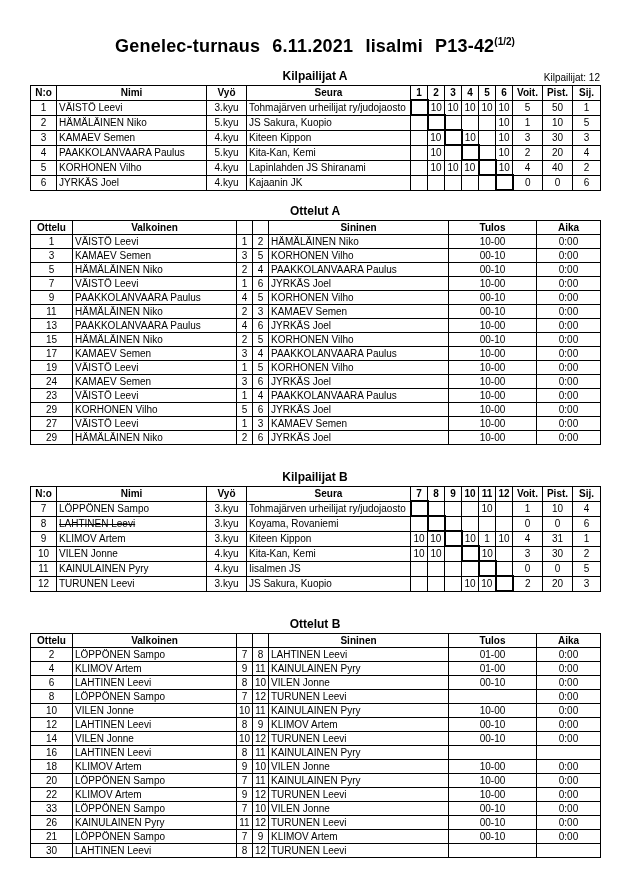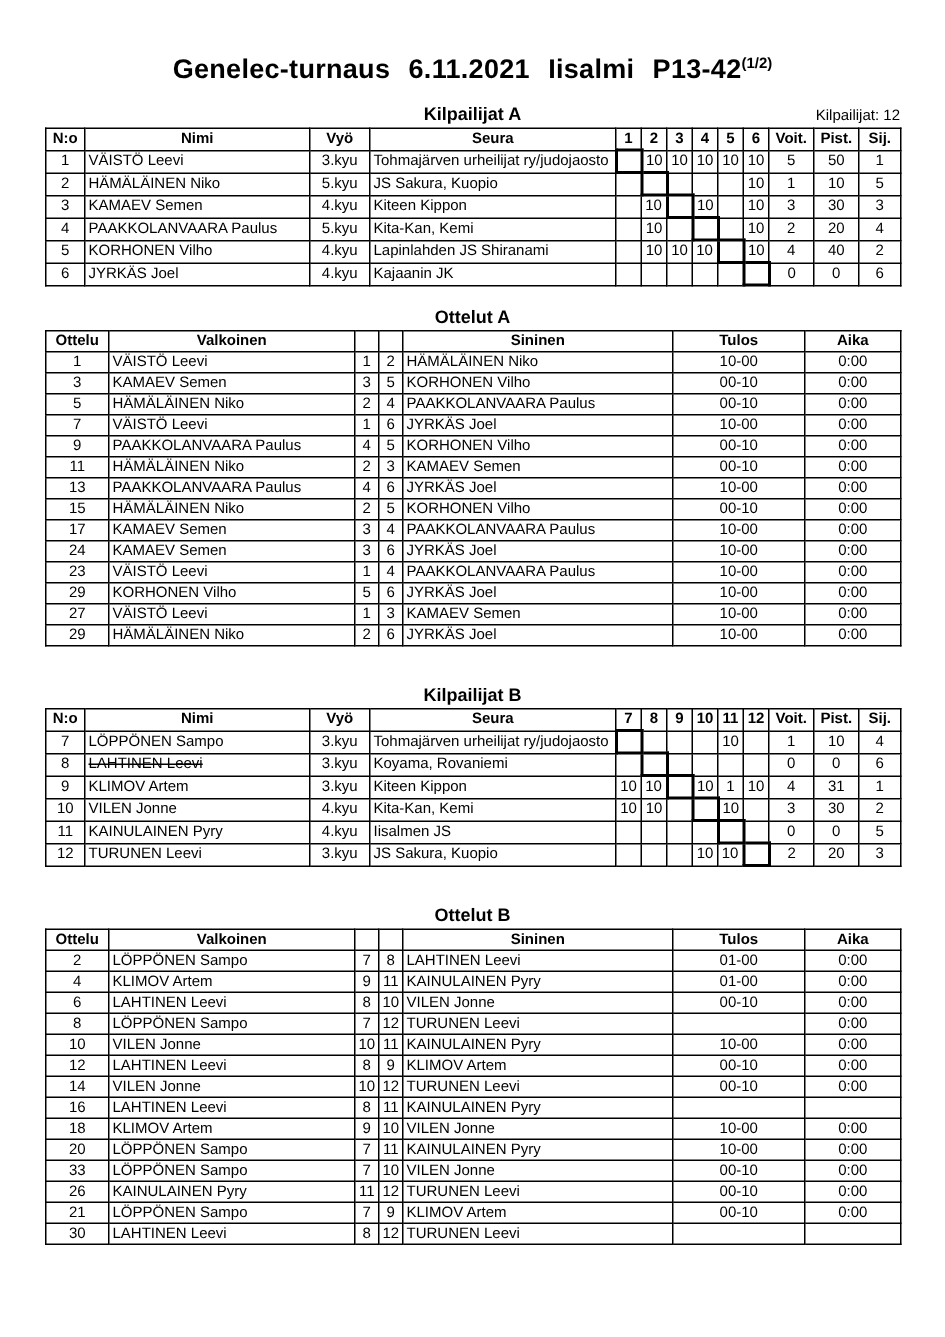--- a/index.html
+++ b/index.html
@@ -256,20 +256,29 @@
         <tr>
           <td class="center">17</td>
           <td class="left">KAMAEV Semen</td>
           <td class="center">3</td>
           <td class="center">4</td>
           <td class="left">PAAKKOLANVAARA Paulus</td>
           <td class="center">10-00</td>
           <td class="center">0:00</td>
         </tr>
         <tr>
+          <td class="center">19</td>
+          <td class="left">VÄISTÖ Leevi</td>
+          <td class="center">1</td>
+          <td class="center">5</td>
+          <td class="left">KORHONEN Vilho</td>
+          <td class="center">10-00</td>
+          <td class="center">0:00</td>
+        </tr>
+        <tr>
           <td class="center">24</td>
           <td class="left">KAMAEV Semen</td>
           <td class="center">3</td>
           <td class="center">6</td>
           <td class="left">JYRKÄS Joel</td>
           <td class="center">10-00</td>
           <td class="center">0:00</td>
         </tr>
         <tr>
           <td class="center">23</td>
@@ -545,20 +554,29 @@
         <tr>
           <td class="center">20</td>
           <td class="left">LÖPPÖNEN Sampo</td>
           <td class="center">7</td>
           <td class="center">11</td>
           <td class="left">KAINULAINEN Pyry</td>
           <td class="center">10-00</td>
           <td class="center">0:00</td>
         </tr>
         <tr>
+          <td class="center">22</td>
+          <td class="left">KLIMOV Artem</td>
+          <td class="center">9</td>
+          <td class="center">12</td>
+          <td class="left">TURUNEN Leevi</td>
+          <td class="center">10-00</td>
+          <td class="center">0:00</td>
+        </tr>
+        <tr>
           <td class="center">33</td>
           <td class="left">LÖPPÖNEN Sampo</td>
           <td class="center">7</td>
           <td class="center">10</td>
           <td class="left">VILEN Jonne</td>
           <td class="center">00-10</td>
           <td class="center">0:00</td>
         </tr>
         <tr>
           <td class="center">26</td>

